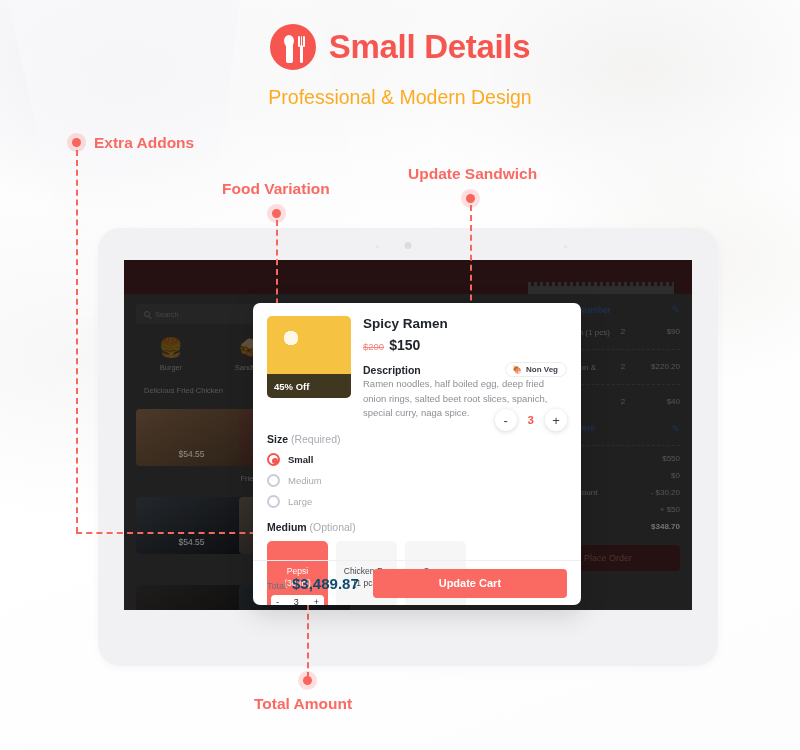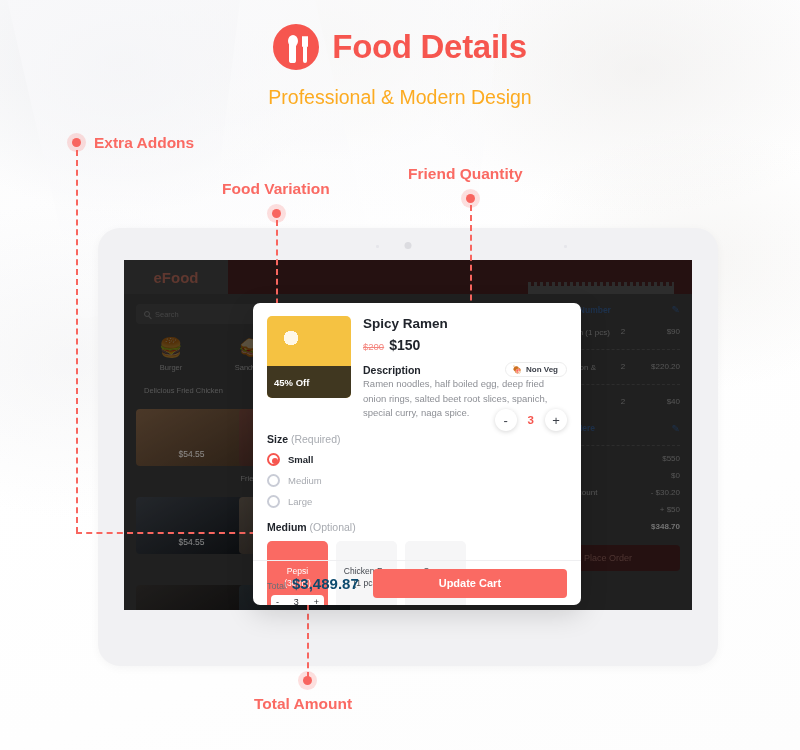--- a/index.html
+++ b/index.html
@@ -201,21 +201,21 @@
       radial-gradient(circle 13px at 48px 20px, #fff8e8 0 55%, #f5c242 56% 100%),
       radial-gradient(circle 9px at 36px 46px, #e8a13c 0 70%, rgba(0,0,0,0) 71%),
       radial-gradient(circle 9px at 56px 50px, #e8a13c 0 70%, rgba(0,0,0,0) 71%),
       radial-gradient(circle 14px at 20px 58px, #d9913b 0 72%, rgba(0,0,0,0) 73%),
       radial-gradient(ellipse 20px 14px at 70px 48px, #4f7b35 0 70%, rgba(0,0,0,0) 71%),
       radial-gradient(ellipse 16px 11px at 58px 70px, #2b2b2b 0 70%, rgba(0,0,0,0) 71%),
       radial-gradient(ellipse 60px 46px at 42px 42px, #e8a94f 0%, #c97b28 78%, #2f4556 100%),
       #2d4354;
   }
   #discount-badge {
-    position: absolute; left: 0; right: 0; bottom: 0; height: 32px;
+    position: absolute; left: 0; right: 0; bottom: 0; height: 24px;
     background: rgba(25,25,25,0.82); color: #fff; font-size: 9.5px;
     display: flex; align-items: center; padding-left: 7px; font-weight: bold;
   }
   .m-info { flex: 1; min-width: 0; }
   #food-name { font-size: 13.5px; font-weight: bold; color: #21252c; }
   .price-row { margin-top: 6px; display: flex; align-items: baseline; gap: 5px; }
   #old-price { color: #f4857e; font-size: 9.5px; text-decoration: line-through; }
   #new-price { color: #21252c; font-size: 14px; font-weight: bold; }
   .desc-head-row { margin-top: 9px; display: flex; align-items: center; justify-content: space-between; }
   #desc-label { font-size: 10.5px; color: #21252c; font-weight: bold; }
@@ -293,54 +293,51 @@
   <div class="title-row">
     <div class="logo-mark">
       <div class="spoon"></div>
       <div class="fork">
           <div class="tine t1"></div>
           <div class="tine t2"></div>
           <div class="tine t3"></div>
           <div class="handle"></div>
         </div>
     </div>
-    <div id="main-title">Food Details</div>
+    <div id="main-title">Small Details</div>
   </div>
   <div id="sub-title">Professional &amp; Modern Design</div>
 </div>
 
 <div class="anno-label" style="left:94px; top:134px;">Extra Addons</div>
 <div class="anno-dot" style="left:72px; top:138px;"></div>
 <div class="anno-line v" style="left:76px; top:150px; height:383px;"></div>
 <div class="anno-line h" style="left:76px; top:532px; width:200px;"></div>
 
 <div class="anno-label" style="left:222px; top:180px;">Food Variation</div>
 <div class="anno-dot" style="left:272px; top:209px;"></div>
 <div class="anno-line v" style="left:276px; top:220px; height:202px;"></div>
 
-<div class="anno-label" style="left:408px; top:165px;">Friend Quantity</div>
+<div class="anno-label" style="left:408px; top:165px;">Update Sandwich</div>
 <div class="anno-dot" style="left:466px; top:194px;"></div>
 <div class="anno-line v" style="left:470px; top:205px; height:215px;"></div>
 <div class="anno-line h" style="left:470px; top:419px; width:30px;"></div>
 
 <div class="anno-label" style="left:254px; top:695px;">Total Amount</div>
 <div class="anno-dot" style="left:303px; top:676px;"></div>
 <div class="anno-line v" style="left:307px; top:565px; height:113px;"></div>
 
 <div id="tablet">
   <div id="tablet-camera"></div>
   <div id="tablet-cam-l"></div>
   <div id="tablet-cam-r"></div>
 
   <div id="screen">
 
     <div id="pos-topbar">
-      <div id="pos-brandbox">
-        <div id="pos-brand">eFood</div>
-      </div>
       <div id="pos-topbar-rest">
         <div id="receipt-strip"></div>
       </div>
     </div>
 
     <div id="pos-left">
       <div id="pos-search">
         <div class="mag"></div>
         <span>Search</span>
       </div>

